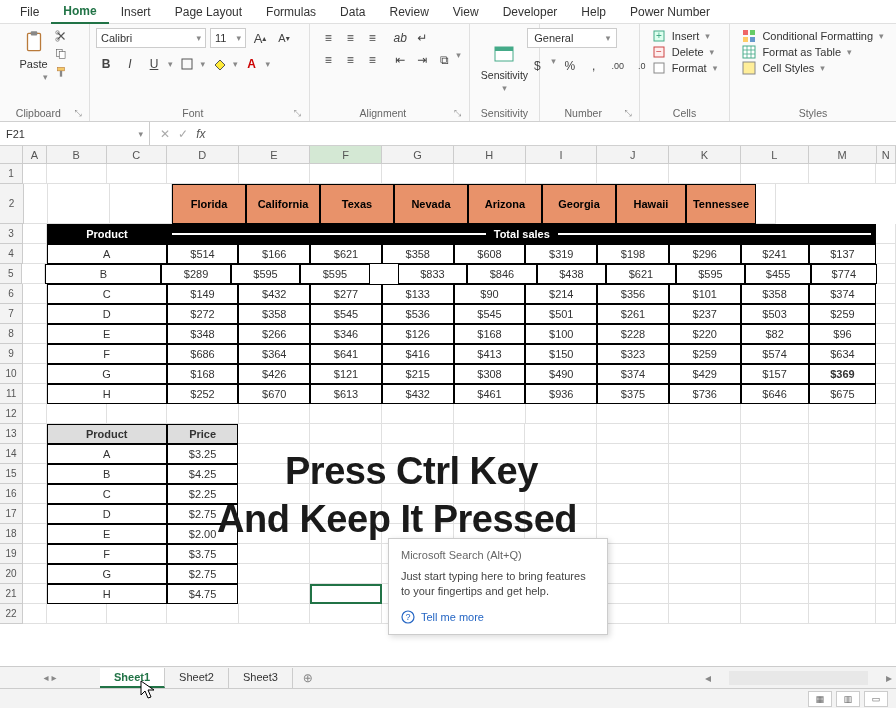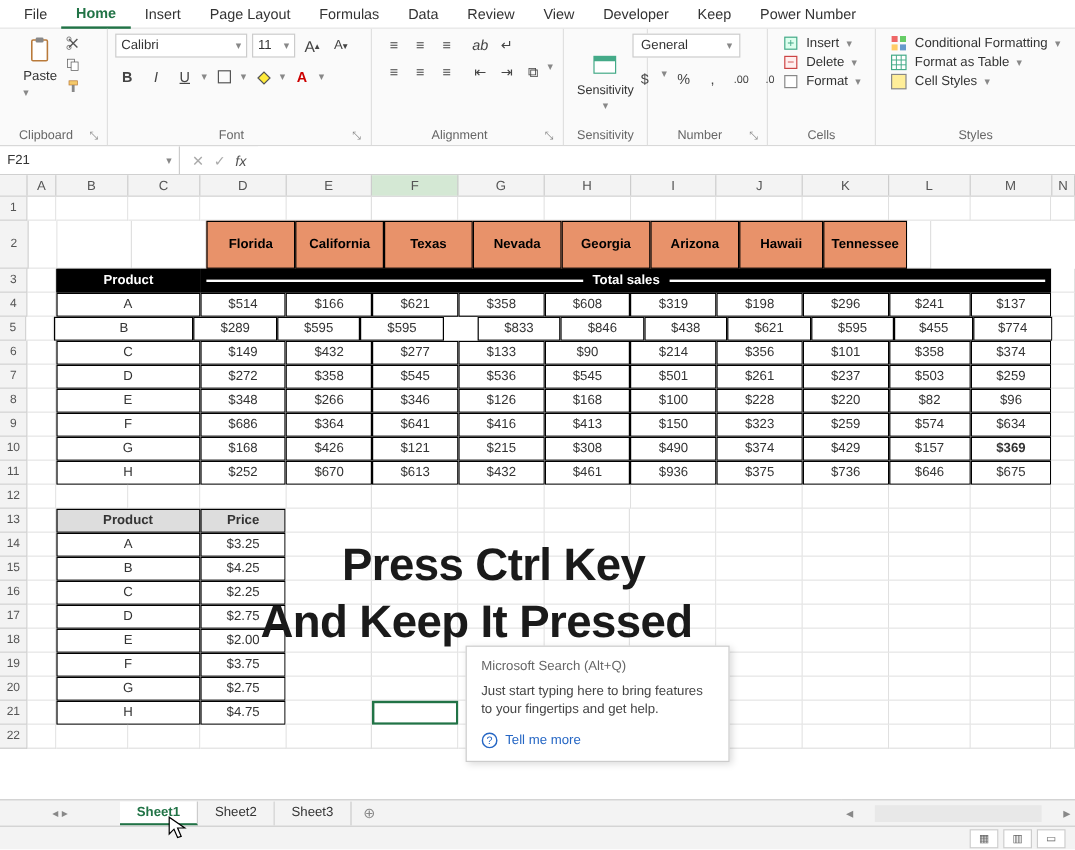--- a/index.html
+++ b/index.html
@@ -11,21 +11,21 @@
 .menubar .mi.active { border-bottom: 2px solid #217346; color: #217346; font-weight: 600; }
 
 
 .ribbon { height: 98px; display: flex; border-bottom: 1px solid #d0d0d0; background: #fafafa; }
 .rgroup { border-right: 1px solid #e0e0e0; padding: 4px 6px 0 6px; display: flex; flex-direction: column; justify-content: space-between; align-items: center; }
 .rgroup-content { display: flex; gap: 4px; flex: 1; }
 .rgroup-label { font-size: 10.5px; color: #666; padding: 2px 0; text-align: center; width: 100%; }
 .rgroup-label-row { display: flex; width: 100%; align-items: center; justify-content: center; gap: 4px; }
 .corner-arrow { width: 10px; height: 10px; font-size: 9px; color: #888; cursor: pointer; }
 
-.paste-col { display: flex; flex-direction: column; align-items: flex-start; gap: 2px; }
+.paste-col { display: flex; flex-direction: column; align-items: flex-end; gap: 2px; }
 .paste-icon { width: 28px; height: 28px; display: flex; align-items: center; justify-content: center; }
 .mini-col { display: flex; flex-direction: column; gap: 2px; }
 .mini-icon { width: 18px; height: 16px; display: flex; align-items: center; justify-content: center; cursor: pointer; }
 
 .font-top, .font-bot { display: flex; gap: 4px; align-items: center; }
 .font-name { width: 110px; height: 20px; border: 1px solid #ccc; background: #fff; font-size: 11px; padding: 0 4px; display:flex; align-items:center; justify-content:space-between; }
 .font-size { width: 36px; height: 20px; border: 1px solid #ccc; background: #fff; font-size: 11px; padding: 0 4px; display:flex; align-items:center; justify-content:space-between; }
 .rbtn { width: 20px; height: 20px; display: flex; align-items: center; justify-content: center; font-size: 12px; cursor: pointer; color: #444; }
 
 .align-grid { display: grid; grid-template-columns: repeat(3, 20px); gap: 2px; }
@@ -101,21 +101,21 @@
 <div class="menubar">
     <div class="mi">File</div>
     <div class="mi active">Home</div>
     <div class="mi">Insert</div>
     <div class="mi">Page Layout</div>
     <div class="mi">Formulas</div>
     <div class="mi">Data</div>
     <div class="mi">Review</div>
     <div class="mi">View</div>
     <div class="mi">Developer</div>
-    <div class="mi">Keep</div>
+    <div class="mi">Help</div>
     <div class="mi">Power Number</div>
   </div>
 
 <div class="ribbon">
 
   <div class="rgroup" style="width:90px">
     <div class="rgroup-content">
       <div class="paste-col">
         <div class="paste-icon">
           <svg width="26" height="26" viewBox="0 0 24 24">
@@ -373,22 +373,22 @@
       </div>
       <div class="row" style="height: 40px;">
         <div class="rh" style="line-height: 40px;">2</div>
         <div class="cell" style="width: 24px;"></div>
         <div class="cell" style="width: 62px;"></div>
         <div class="cell" style="width: 62px;"></div>
         <div class="cell hdr-state" style="width: 74px;">Florida</div>
         <div class="cell hdr-state" style="width: 74px;">California</div>
         <div class="cell hdr-state" style="width: 74px;">Texas</div>
         <div class="cell hdr-state" style="width: 74px;">Nevada</div>
+        <div class="cell hdr-state" style="width: 74px;">Arizona</div>
         <div class="cell hdr-state" style="width: 74px;">Georgia</div>
-        <div class="cell hdr-state" style="width: 74px;">Arizona</div>
         <div class="cell hdr-state" style="width: 70px;">Hawaii</div>
         <div class="cell hdr-state" style="width: 70px;">Tennessee</div>
         <div class="cell" style="width: 20px;"></div>
       </div>
       <div class="row">
         <div class="rh">3</div>
         <div class="cell" style="width: 24px;"></div>
         <div class="cell hdr-black" style="width: 124px;">Product</div>
         <div class="cell hdr-black" style="width: 732px;">
           <span style="flex:1;border-top:2px solid #fff;margin-right:8px"></span>

